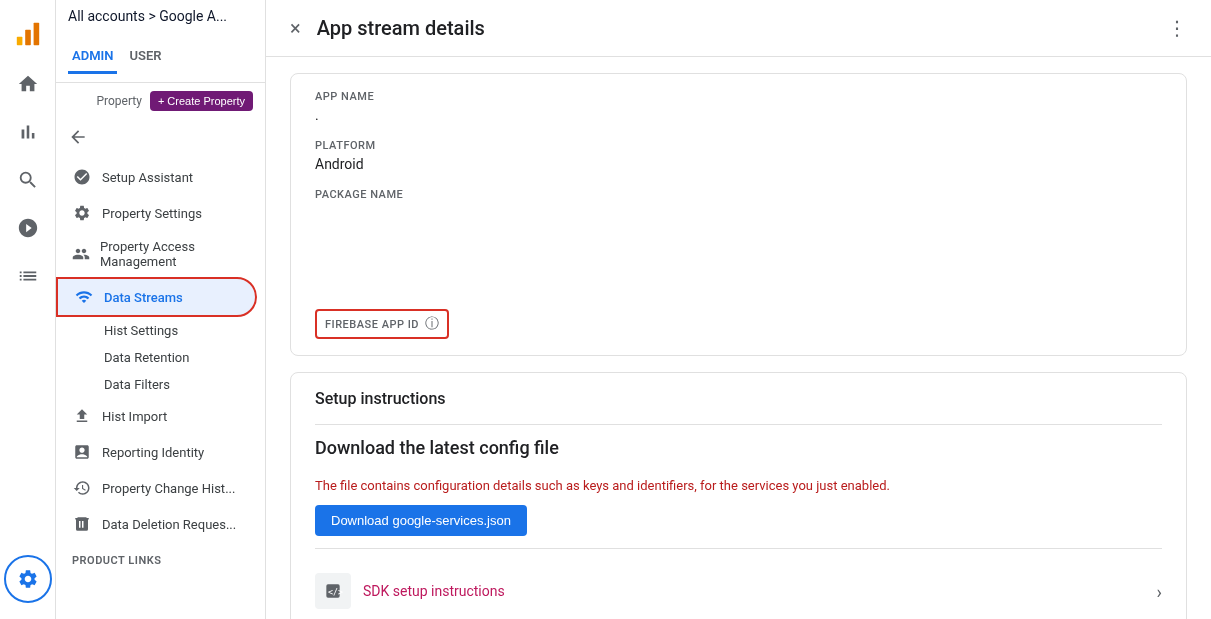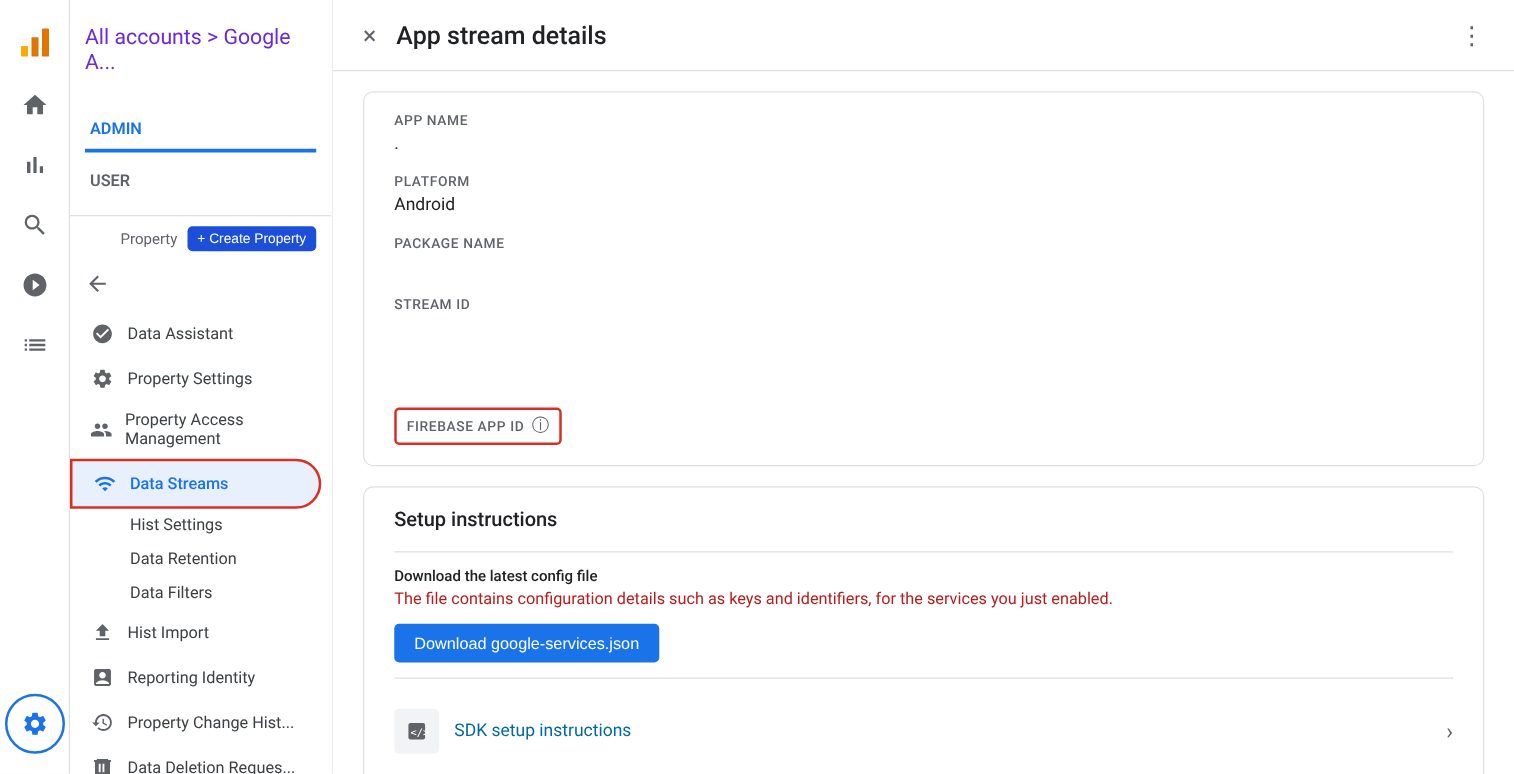--- a/index.html
+++ b/index.html
@@ -39,21 +39,20 @@
       height: 619px;
       overflow-y: auto;
       display: flex;
       flex-direction: column;
     }
     .left-nav-header {
       display: flex;
       padding: 8px 12px;
       gap: 8px;
       border-bottom: 1px solid #e0e0e0;
-      flex-direction: column;
     }
     .tab-btn {
       font-size: 13px;
       font-weight: 600;
       color: #5f6368;
       cursor: pointer;
       padding: 8px 4px;
       border-bottom: 3px solid transparent;
       text-decoration: none;
     }
@@ -63,21 +62,21 @@
     }
     .property-row {
       display: flex;
       align-items: center;
       padding: 8px 12px;
       font-size: 12px;
       color: #5f6368;
       justify-content: flex-end;
     }
     .create-property-btn {
-      background: #1d4ed8;
+      background: #701a75;
       color: #fff;
       border: none;
       border-radius: 4px;
       padding: 4px 8px;
       font-size: 11px;
       cursor: pointer;
       display: flex;
       align-items: center;
       gap: 2px;
     }
@@ -213,24 +212,24 @@
       color: #202124;
       margin-bottom: 16px;
     }
     .section-divider {
       border: none;
       border-top: 1px solid #e0e0e0;
       margin: 12px 0;
     }
 
     .config-download-title {
-      font-size: 12px;
+      font-size: 18px;
       font-weight: 500;
       color: #202124;
-      margin-bottom: 4px;
+      margin-bottom: 20px;
     }
     .config-download-desc {
       font-size: 13px;
       color: #b91c1c;
       margin-bottom: 12px;
     }
     .download-btn {
       background: #1a73e8;
       color: #fff;
       border: none;
@@ -252,39 +251,39 @@
       height: 36px;
       background: #f1f3f4;
       border-radius: 4px;
       display: flex;
       align-items: center;
       justify-content: center;
       margin-right: 12px;
     }
     .sdk-label {
       font-size: 14px;
-      color: #0369a1;
+      color: #be185d;
       flex: 1;
     }
     .chevron-right {
       color: #5f6368;
       font-size: 18px;
     }
 
     .analytics-logo {
       display: flex;
       align-items: center;
       gap: 6px;
       padding: 12px 8px;
     }
 
     .breadcrumb {
-      font-size: 17px;
-      color: #6d28d9;
-      padding: 20px 12px;
+      font-size: 14px;
+      color: #0f172a;
+      padding: 8px 12px;
     }
 
     .highlighted-border {
       border: 2px solid #d93025 !important;
       border-radius: 4px;
       margin-top: 40px;
     }
   </style>
 </head>
 <body>
@@ -354,21 +353,21 @@
       </svg>
   </div>
 
   <div class="nav-section">
     <div class="nav-item">
       <span class="nav-icon">
         <svg viewBox="0 0 24 24">
             <path d="M12 2C6.48 2 2 6.48 2 12s4.48 10 10 10 10-4.48 10-10S17.52 2 12 2zm-2 15l-5-5 1.41-1.41L10 14.17l7.59-7.59L19 8l-9 9z" fill="#5f6368"></path>
           </svg>
       </span>
-      <span>Data Assistant</span>
+      <span>Setup Assistant</span>
     </div>
     <div class="nav-item">
       <span class="nav-icon">
         <svg viewBox="0 0 24 24">
             <path d="M19.14,12.94c0.04-0.3,0.06-0.61,0.06-0.94c0-0.32-0.02-0.64-0.07-0.94l2.03-1.58c0.18-0.14,0.23-0.41,0.12-0.61l-1.92-3.32c-0.12-0.22-0.37-0.29-0.59-0.22l-2.39,0.96c-0.5-0.38-1.03-0.7-1.62-0.94L14.4,2.81c-0.04-0.24-0.24-0.41-0.48-0.41h-3.84c-0.24,0-0.43,0.17-0.47,0.41L9.25,5.35C8.66,5.59,8.12,5.92,7.63,6.29L5.24,5.33c-0.22-0.08-0.47,0-0.59,0.22L2.74,8.87C2.62,9.08,2.66,9.34,2.86,9.48l2.03,1.58C4.84,11.36,4.8,11.69,4.8,12s0.02,0.64,0.07,0.94l-2.03,1.58c-0.18,0.14-0.23,0.41-0.12,0.61l1.92,3.32c0.12,0.22,0.37,0.29,0.59,0.22l2.39-0.96c0.5,0.38,1.03,0.7,1.62,0.94l0.36,2.54c0.05,0.24,0.24,0.41,0.48,0.41h3.84c0.24,0,0.44-0.17,0.47-0.41l0.36-2.54c0.59-0.24,1.13-0.56,1.62-0.94l2.39,0.96c0.22,0.08,0.47,0,0.59-0.22l1.92-3.32c0.12-0.22,0.07-0.47-0.12-0.61L19.14,12.94z M12,15.6c-1.98,0-3.6-1.62-3.6-3.6s1.62-3.6,3.6-3.6s3.6,1.62,3.6,3.6S13.98,15.6,12,15.6z" fill="#5f6368"></path>
           </svg>
       </span>
       <span>Property Settings</span>
     </div>
     <div class="nav-item">
@@ -447,21 +446,20 @@
   <div class="card">
     <div class="field-label">APP NAME</div>
     <div class="field-value">.</div>
 
     <div class="field-label">PLATFORM</div>
     <div class="field-value">Android</div>
 
     <div class="field-label">PACKAGE NAME</div>
     <div class="field-value empty">&nbsp;</div>
 
-    <div class="field-label">STREAM ID</div>
     <div class="field-value empty">&nbsp;</div>
 
     
     <div class="firebase-app-id-box highlighted-border">
       <span class="firebase-label">FIREBASE APP ID</span>
       <span style="color:#5f6368; font-size:14px;">ⓘ</span>
     </div>
   </div>
 
   <div class="card">

